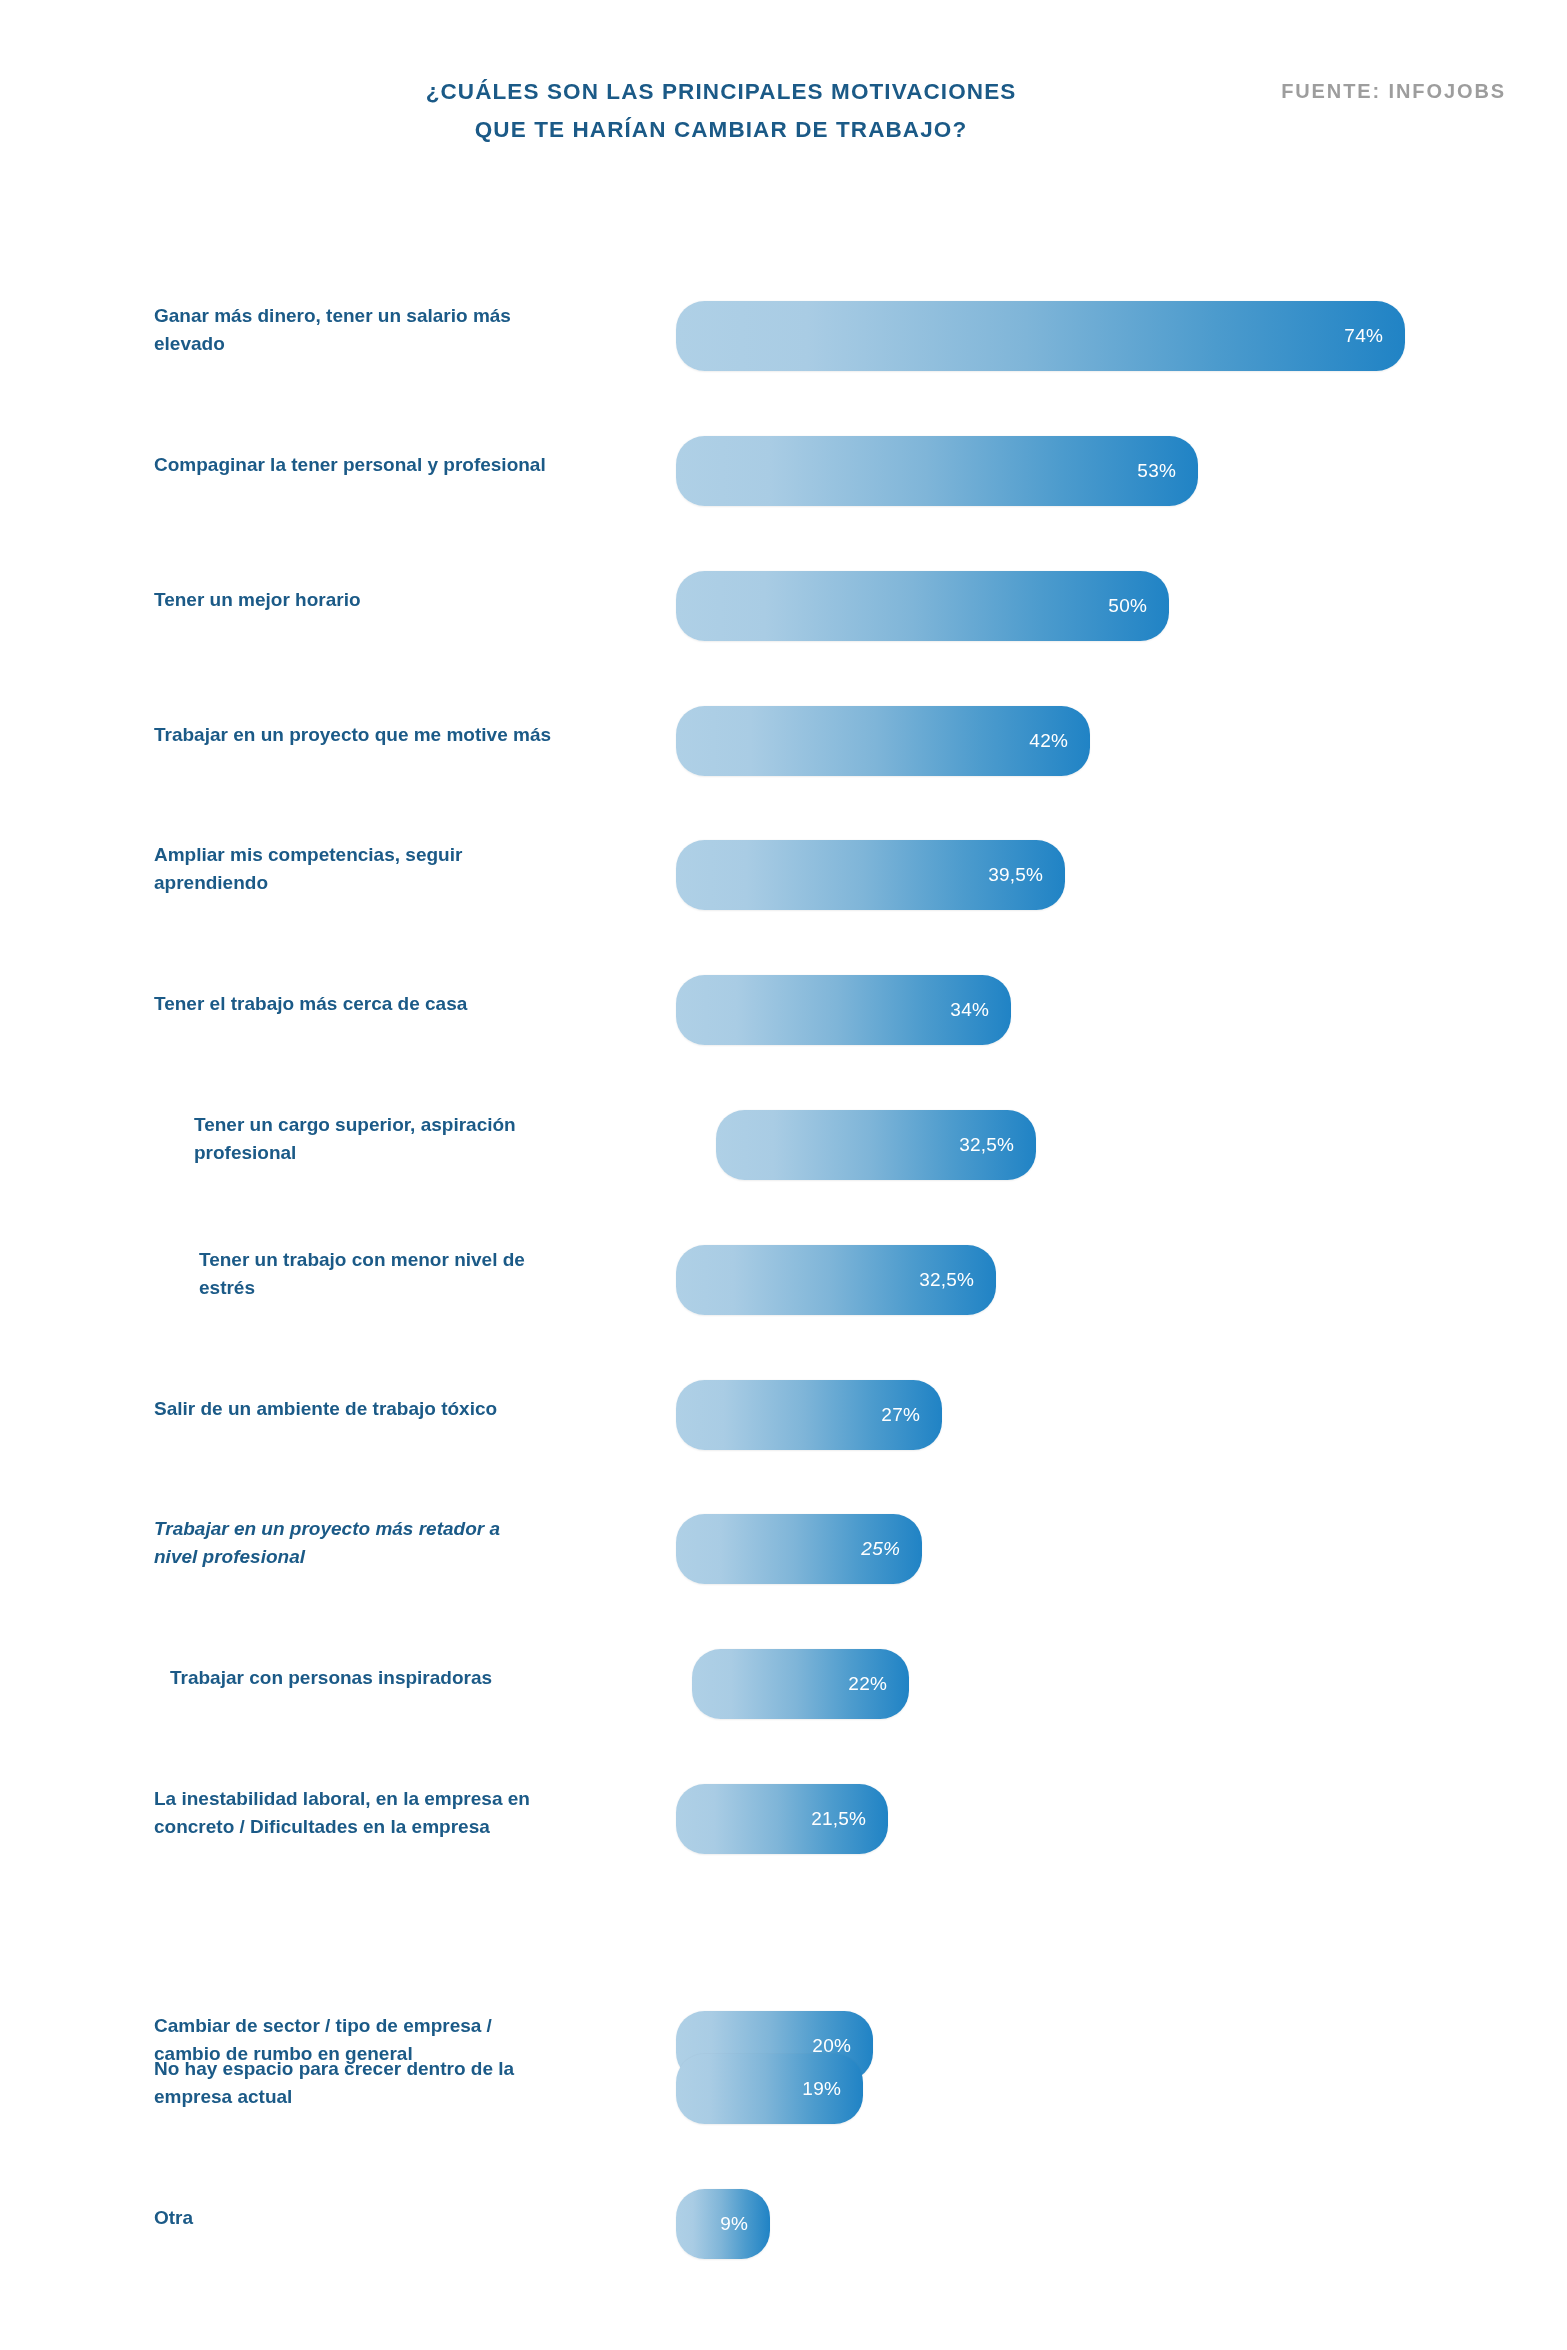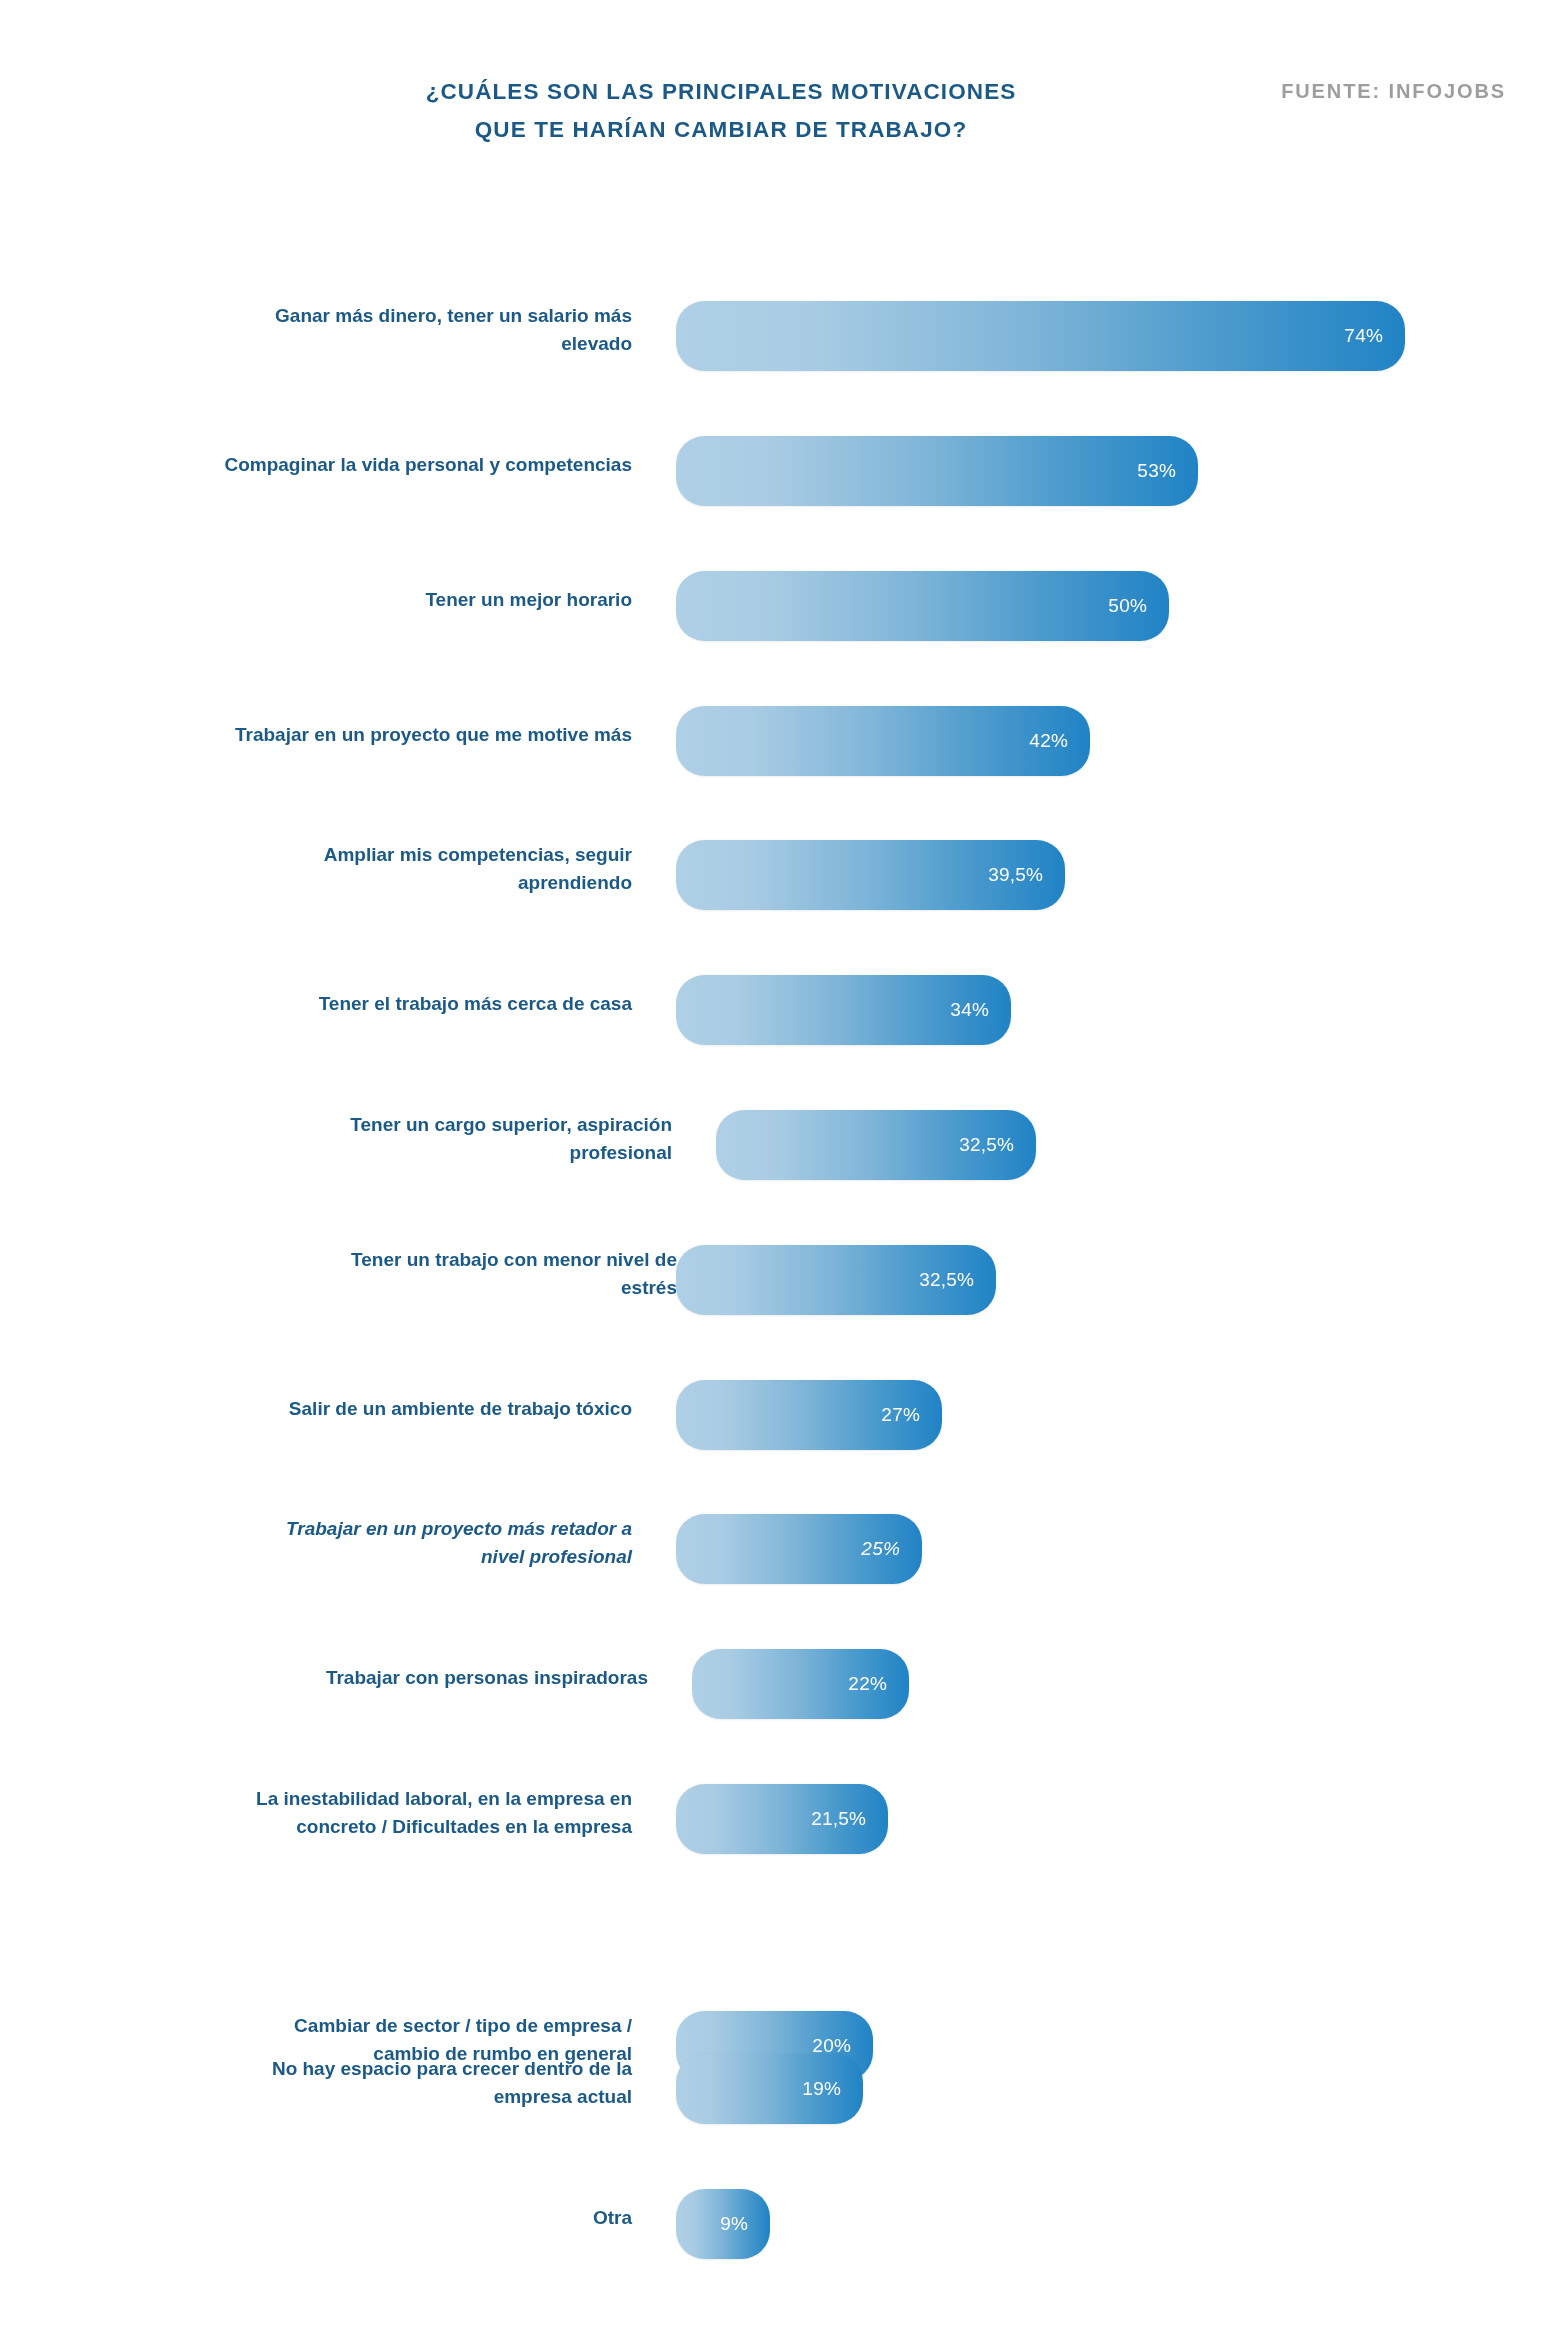--- a/index.html
+++ b/index.html
@@ -65,21 +65,21 @@
     left: 0;
     width: 1568px;
     height: 57px;
   }
   .bar-label {
     position: absolute;
     right: 936px;         
     top: 50%;
     transform: translateY(-50%);
     width: 478px;
-    text-align: right;
+    text-align: left;
     color: #1b5a87;
     font-size: 19px;
     font-weight: bold;
     line-height: 28.5px;
     white-space: pre-line;
   }
   .bar-track {
     position: absolute;
     left: 676px;
     top: 0;
@@ -117,21 +117,21 @@
     <div class="bar-row" style="top: 301px;">
       <div class="bar-label">Ganar más dinero, tener un salario más
 elevado</div>
       <div class="bar-track" style="width: 729px;">
         <div class="bar-fill">
           <span class="bar-value">74%</span>
         </div>
       </div>
     </div>
     <div class="bar-row" style="top: 436px;">
-      <div class="bar-label">Compaginar la vida personal y competencias</div>
+      <div class="bar-label">Compaginar la tener personal y profesional</div>
       <div class="bar-track" style="width: 522px;">
         <div class="bar-fill">
           <span class="bar-value">53%</span>
         </div>
       </div>
     </div>
     <div class="bar-row" style="top: 571px;">
       <div class="bar-label">Tener un mejor horario</div>
       <div class="bar-track" style="width: 493px;">
         <div class="bar-fill">

